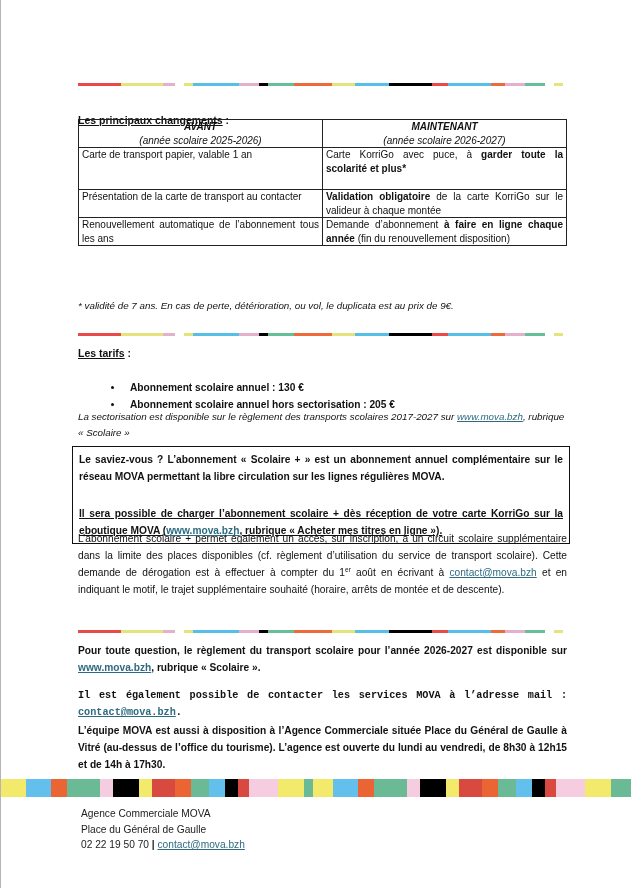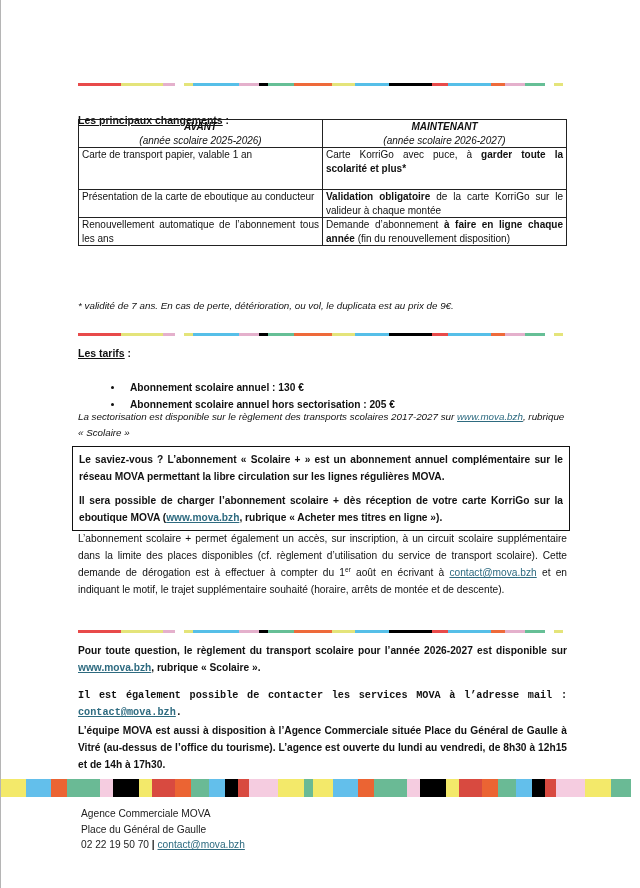--- a/index.html
+++ b/index.html
@@ -18,21 +18,21 @@
   table.cmp th { font-weight: normal; text-align: center; }
   table.cmp th .h1 { font-weight: bold; font-style: italic; display: block; }
   table.cmp th .h2 { font-style: italic; display: block; }
   table.cmp td { width: 50%; }
   .note { font-style: italic; font-size: 9.8px; }
   ul.tarifs { margin: 8px; padding-left: 38px; font-weight: bold; font-size: 10.2px; line-height: 17px; }
   ul.tarifs li { padding-left: 6px; }
   .link { color: #2e6b80; text-decoration: underline; }
   .box { position: absolute; left: 71px; top: 446px; width: 498px; border: 1.5px solid #111; padding: 4px 6px; box-sizing: border-box; font-weight: bold; line-height: 17px; font-size: 10.2px; }
   .box p { margin: 0; text-align: justify; }
-  .box p + p { margin-top: 7px; }
+  .box p + p { margin-top: 20px; text-decoration: underline; }
   .para { text-align: justify; line-height: 17px; font-size: 10.2px; }
   .bold { font-weight: bold; }
   .band { position: absolute; left: 0; top: 779px; width: 640px; height: 18px; display: flex; }
   .band span { height: 18px; display: block; }
   .footer { position: absolute; left: 80px; top: 806px; font-size: 10.2px; line-height: 15.5px; color: #222; }
   sup { font-size: 6.5px; line-height: 0; }
 </style>
 </head>
 <body>
 
@@ -73,21 +73,21 @@
     <th>
       <span class="h1">MAINTENANT</span>
       <span class="h2">(année scolaire 2026-2027)</span>
     </th>
   </tr>
   <tr style="height:42px;">
     <td>Carte de transport papier, valable 1 an</td>
     <td><span>Carte KorriGo avec puce, à </span><b>garder toute la scolarité et plus*</b><span></span></td>
   </tr>
   <tr>
-    <td>Présentation de la carte de eboutique au conducteur</td>
+    <td>Présentation de la carte de transport au contacter</td>
     <td><span></span><b>Validation obligatoire</b><span> de la carte KorriGo sur le valideur à chaque montée</span></td>
   </tr>
   <tr>
     <td>Renouvellement automatique de l’abonnement tous les ans</td>
     <td><span>Demande d’abonnement </span><b>à faire en ligne chaque année</b><span> (fin du renouvellement disposition)</span></td>
   </tr>
 </tbody>
   </table>
 
 <div class="page note" style="top:300px;">* validité de 7 ans. En cas de perte, détérioration, ou vol, le duplicata est au prix de 9€.</div>

